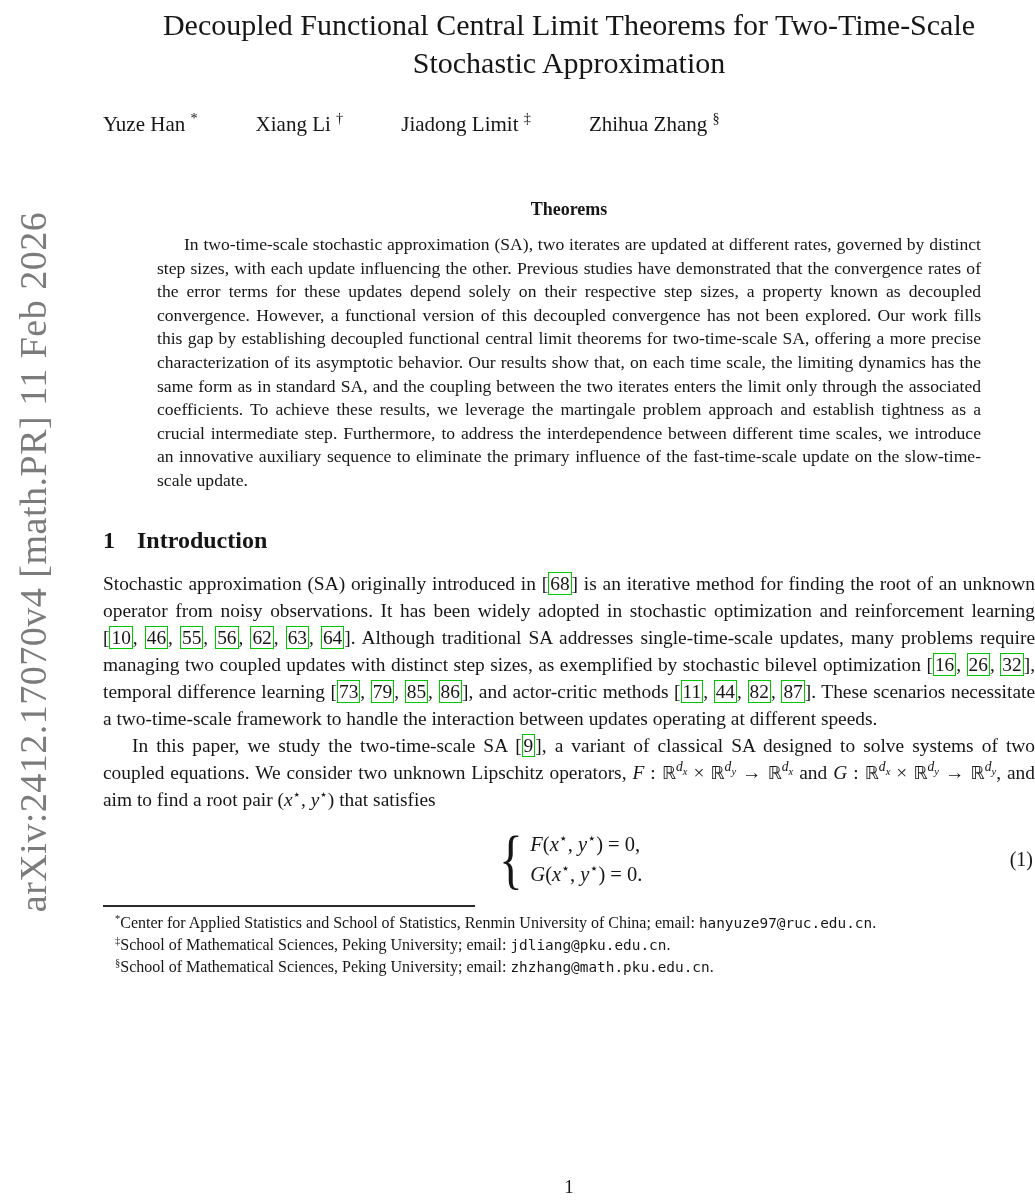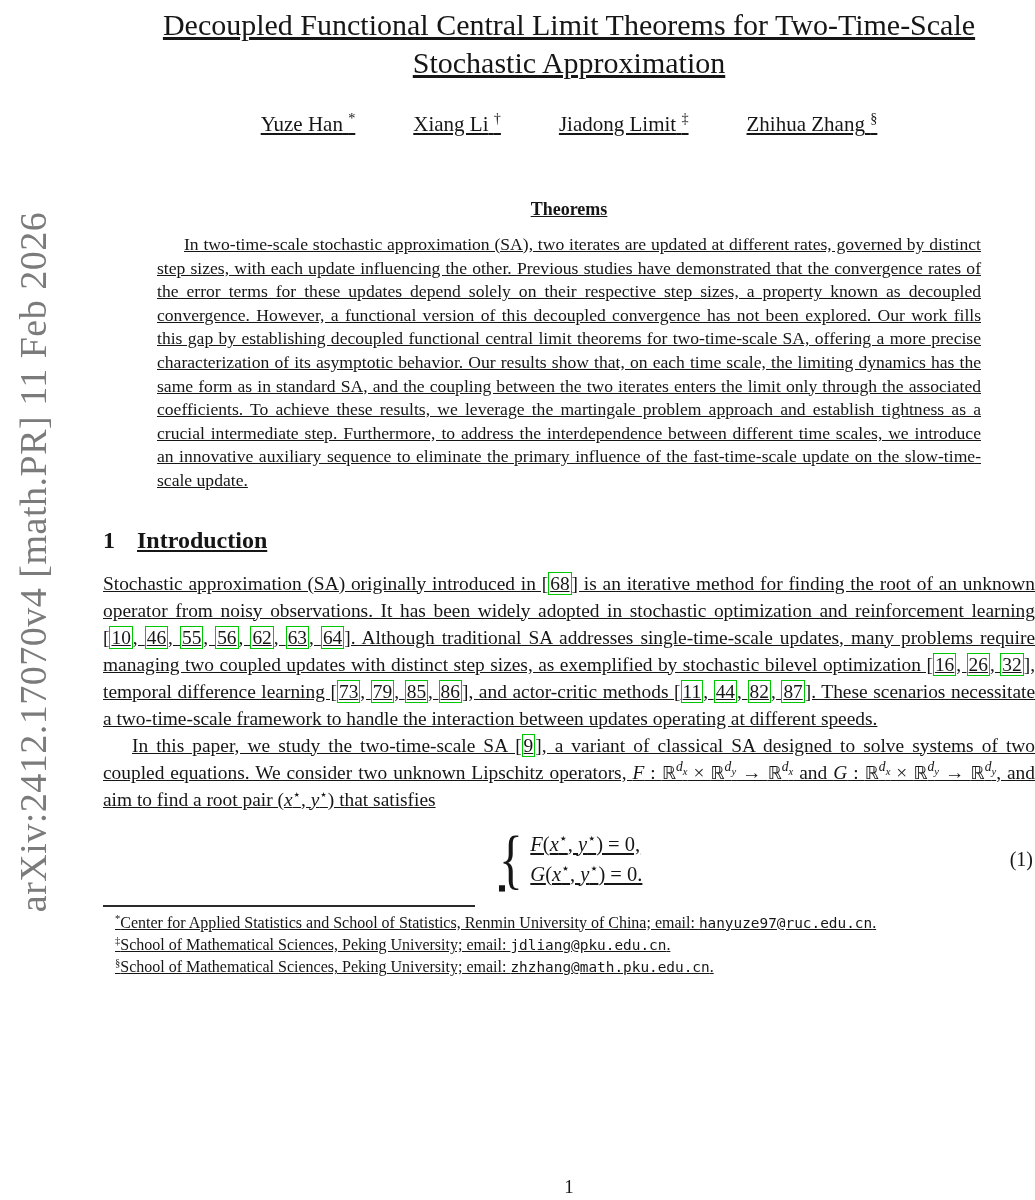--- a/index.html
+++ b/index.html
@@ -7,23 +7,23 @@
   body {
     width:1035px; height:1200px; position:relative; overflow:hidden;
     font-family:"Liberation Serif","DejaVu Serif","DejaVu Sans",serif;
     color:#161616;
   }
   .watermark {
     position:absolute; top:562px; left:33px;
     transform:translate(-50%,-50%) rotate(-90deg);
     white-space:nowrap; font-size:38px; color:#7b7b7b; letter-spacing:0.5px;
   }
-  .content { position:absolute; left:103px; top:0; width:932px;text-decoration:underline; }
+  .content { position:absolute; left:103px; top:0; width:932px; }
   .title { margin-top:6px; text-align:center; font-weight:normal; font-size:30px; line-height:38px; }
-  .authors { margin-top:30px; display:flex; justify-content:center; gap:58px; font-size:21px; }
+  .authors { margin-top:30px; display:flex; gap:58px; font-size:21px; }
   .author sup { font-size:68%; line-height:0; }
   .date { margin-top:26px; text-align:center; font-size:20px; }
   .abs-head { margin-top:62px; text-align:center; font-size:18px; font-weight:bold; }
   .abstract {
     margin:13px auto 0; width:824px; font-size:17.6px; line-height:23.6px;
     text-align:justify; text-indent:27px;
   }
   .sec-head { margin-top:34px; font-size:24px; font-weight:bold; }
   .sec-head .num { display:inline-block; margin-right:22px; }
   .para { margin-top:16px; font-size:19.4px; line-height:27px; text-align:justify; }

